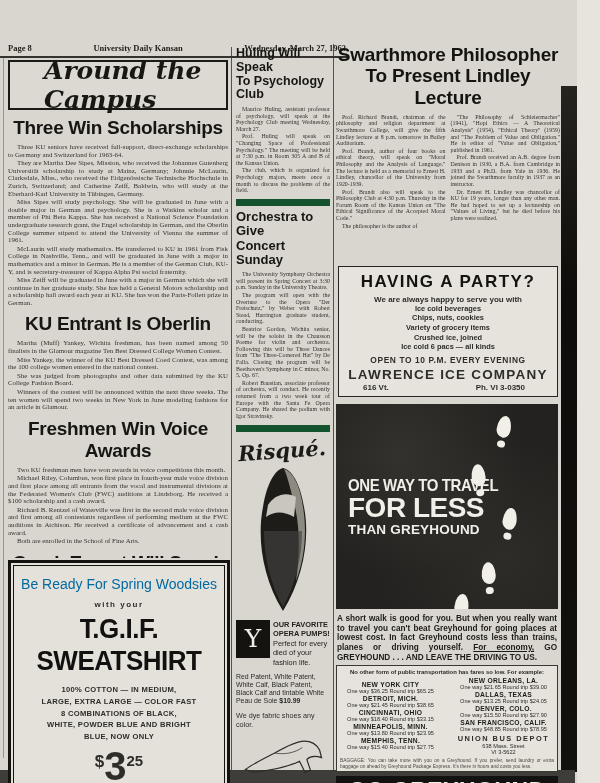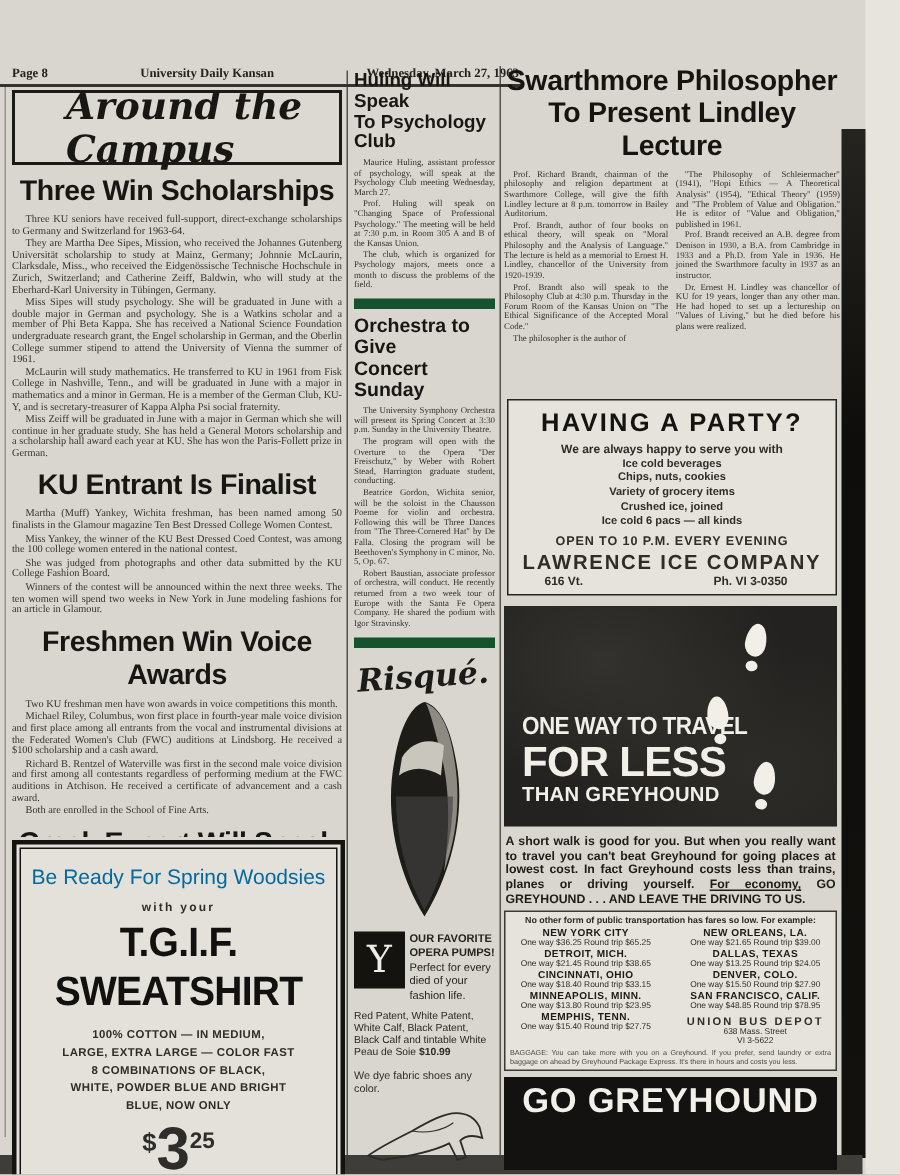--- a/index.html
+++ b/index.html
@@ -84,39 +84,39 @@
   .party-title{font-weight:bold;font-size:17px;letter-spacing:1.5px;color:#141310;}
   .party-intro{font-weight:bold;font-size:8px;margin-top:3px;}
   .party-item{font-weight:bold;font-size:7.4px;line-height:1.3;}
   .party-hours{font-weight:bold;font-size:8.4px;letter-spacing:.6px;margin-top:3px;}
   .party-co{font-weight:bold;font-size:13.5px;letter-spacing:1.2px;margin-top:2px;}
   .party-addr{display:flex;justify-content:space-between;padding:0 28px 0 20px;
               font-weight:bold;font-size:8px;margin-top:1px;}
 
   
   .grey{margin-top:7px;width:222px;font-family:"Liberation Sans",sans-serif;}
-  .grey-photo{position:relative;height:147px;overflow:hidden;
+  .grey-photo{position:relative;height:205px;overflow:hidden;
      background:
        radial-gradient(ellipse at 30% 25%,rgba(82,79,70,.35),transparent 55%),
        radial-gradient(ellipse at 75% 75%,rgba(70,67,58,.3),transparent 55%),
        #232220;}
   .grey-head{position:absolute;left:12px;top:72px;color:#f1efe8;}
   .gh1{font-weight:bold;font-size:15px;letter-spacing:-0.4px;transform:scaleY(1.1);}
   .gh2{font-weight:bold;font-size:28px;letter-spacing:-0.5px;line-height:1.05;}
   .gh3{font-weight:bold;font-size:13.5px;letter-spacing:.2px;}
   .footprint{position:absolute;width:18px;height:34px;}
   .footprint .sole{width:14px;height:22px;background:#f1efe8;
                    border-radius:52% 48% 46% 54%/62% 62% 38% 38%;}
   .footprint .heel{width:8px;height:7px;background:#f1efe8;border-radius:50%;margin:3px 0 0 3px;}
   .grey-body{font-weight:bold;font-size:8.2px;line-height:1.18;text-align:justify;
              padding:5px 1px 3px;color:#1d1c18;}
   .grey-body .econ{text-decoration:underline;}
   .fare-box{border:1px solid #3a3833;background:#e5e3dc;padding:3px 3px 2px;}
   .fare-note{font-weight:bold;font-size:5.9px;text-align:center;color:#2a2925;}
-  .fare-cols{display:flex;gap:12px;margin-top:2px;}
+  .fare-cols{display:flex;gap:12px;margin-top:2px;align-items:center;}
   .fare-col{width:50%;}
   .fare-city{font-weight:bold;font-size:6.7px;text-align:center;letter-spacing:.3px;color:#1c1b17;}
   .fare-line{font-size:5.6px;text-align:center;color:#2e2c28;margin-bottom:1px;}
   .depot-name{font-weight:bold;font-size:7.4px;text-align:center;letter-spacing:1.5px;margin-top:2px;}
   .depot-line{font-size:5.6px;text-align:center;}
   .baggage{font-size:4.8px;line-height:1.15;color:#4a4841;margin-top:3px;text-align:justify;}
   .grey-logo{position:relative;margin-top:4px;height:62px;background:#131210;color:#f2f0e9;}
   .gl-title{font-weight:bold;font-size:23px;letter-spacing:.5px;text-align:center;padding-top:2px;}
 </style>
 </head>
@@ -149,21 +149,21 @@
         <div class="bodytext">
           <p>Three KU seniors have received full-support, direct-exchange scholarships to Germany and Switzerland for 1963-64.</p>
           <p>They are Martha Dee Sipes, Mission, who received the Johannes Gutenberg Universität scholarship to study at Mainz, Germany; Johnnie McLaurin, Clarksdale, Miss., who received the Eidgenössische Technische Hochschule in Zurich, Switzerland; and Catherine Zeiff, Baldwin, who will study at the Eberhard-Karl University in Tübingen, Germany.</p>
           <p>Miss Sipes will study psychology. She will be graduated in June with a double major in German and psychology. She is a Watkins scholar and a member of Phi Beta Kappa. She has received a National Science Foundation undergraduate research grant, the Engel scholarship in German, and the Oberlin College summer stipend to attend the University of Vienna the summer of 1961.</p>
           <p>McLaurin will study mathematics. He transferred to KU in 1961 from Fisk College in Nashville, Tenn., and will be graduated in June with a major in mathematics and a minor in German. He is a member of the German Club, KU-Y, and is secretary-treasurer of Kappa Alpha Psi social fraternity.</p>
           <p>Miss Zeiff will be graduated in June with a major in German which she will continue in her graduate study. She has held a General Motors scholarship and a scholarship hall award each year at KU. She has won the Paris-Follett prize in German.</p>
         </div>
       </div>
 
       <div>
-        <div class="headline-lg">KU Entrant Is Finalist</div>
+        <div class="headline-lg">KU Entrant Is Oberlin</div>
         <div class="bodytext">
           <p>Martha (Muff) Yankey, Wichita freshman, has been named among 50 finalists in the Glamour magazine Ten Best Dressed College Women Contest.</p>
           <p>Miss Yankey, the winner of the KU Best Dressed Coed Contest, was among the 100 college women entered in the national contest.</p>
           <p>She was judged from photographs and other data submitted by the KU College Fashion Board.</p>
           <p>Winners of the contest will be announced within the next three weeks. The ten women will spend two weeks in New York in June modeling fashions for an article in Glamour.</p>
         </div>
       </div>
 
       <div>
         <div class="headline-lg">Freshmen Win Voice Awards</div>

